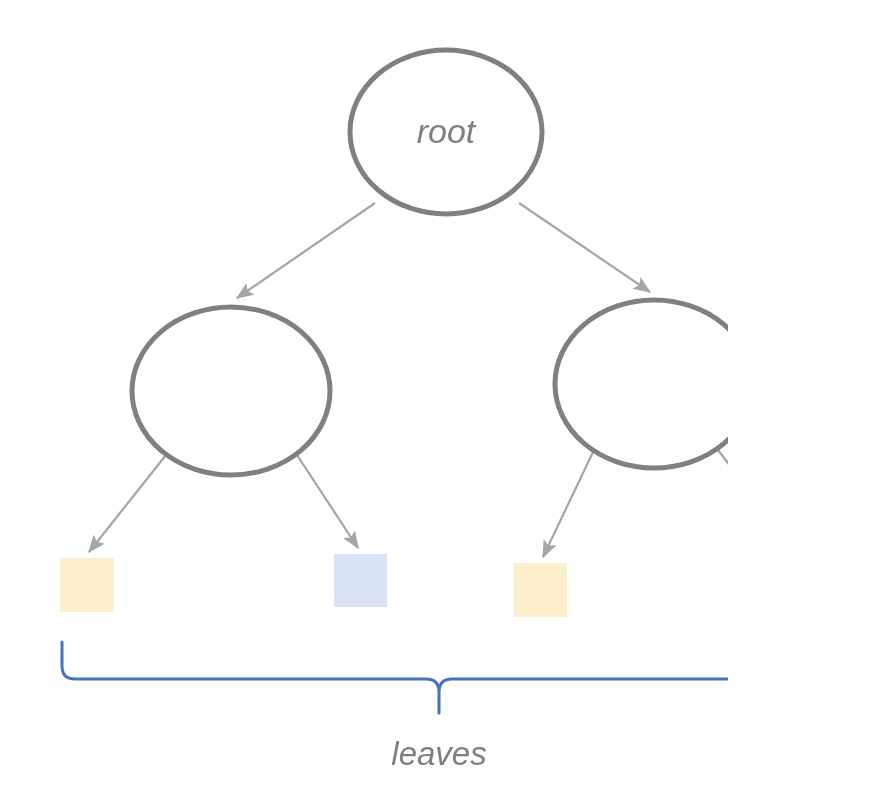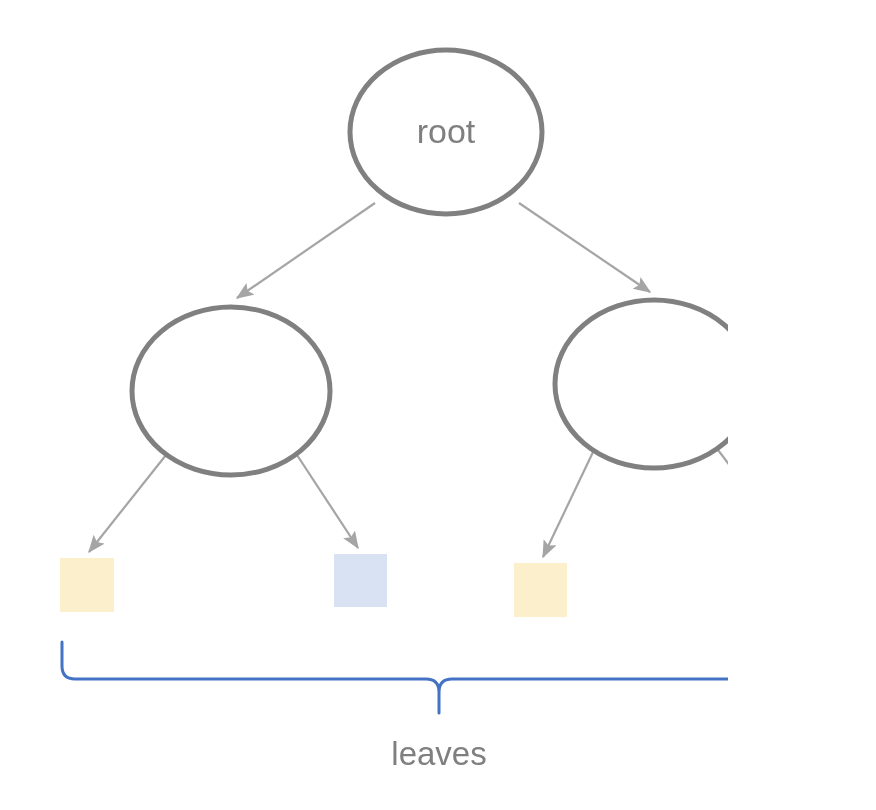--- a/index.html
+++ b/index.html
@@ -9,20 +9,21 @@
   }
   body {
     font-family: "Liberation Sans", sans-serif;
   }
   #canvas {
     position: relative;
     width: 728px;
     height: 810px;
     background: #ffffff;
     overflow: hidden;
+    font-style: italic;
   }
   #diagram-svg {
     position: absolute;
     top: 0;
     left: 0;
     width: 876px;
     height: 810px;
   }
   .node-ellipse {
     fill: #ffffff;

